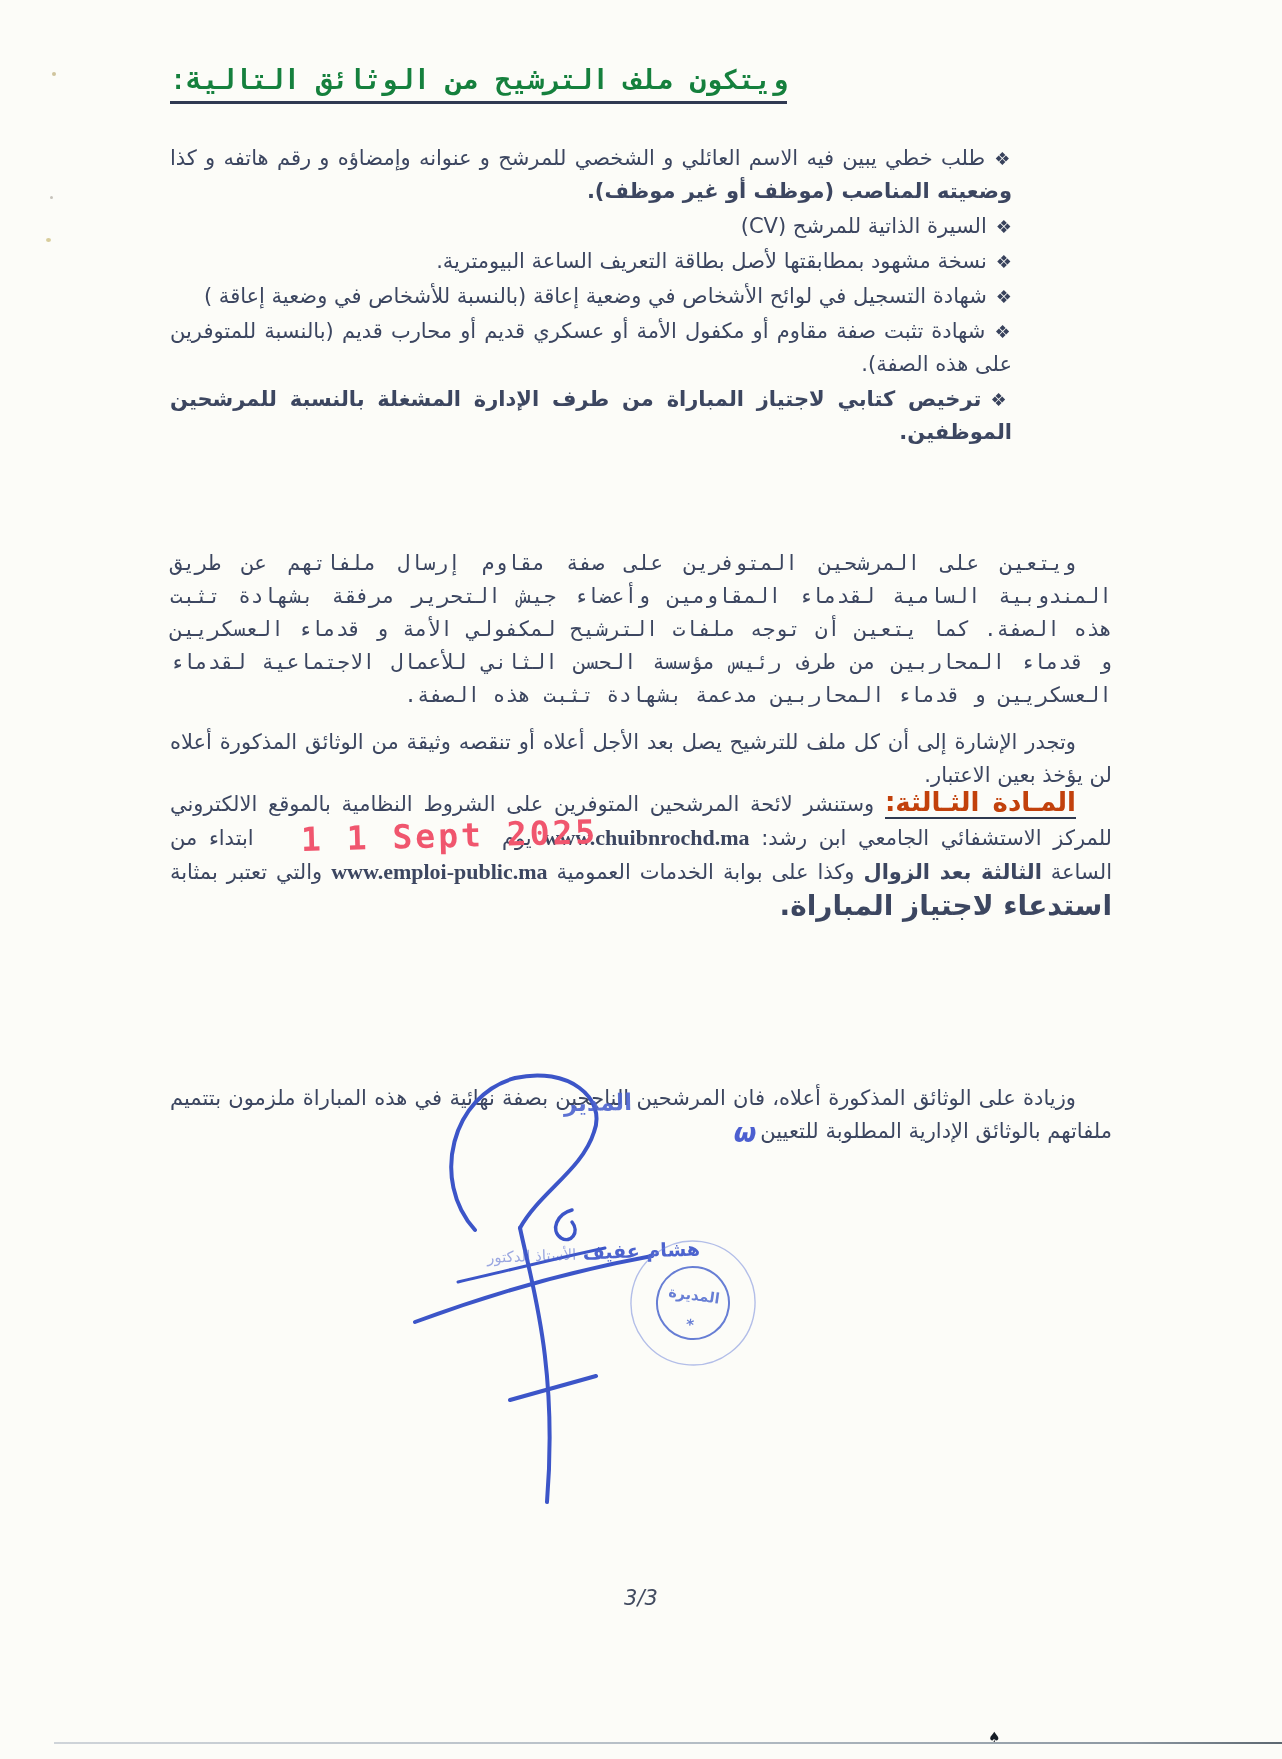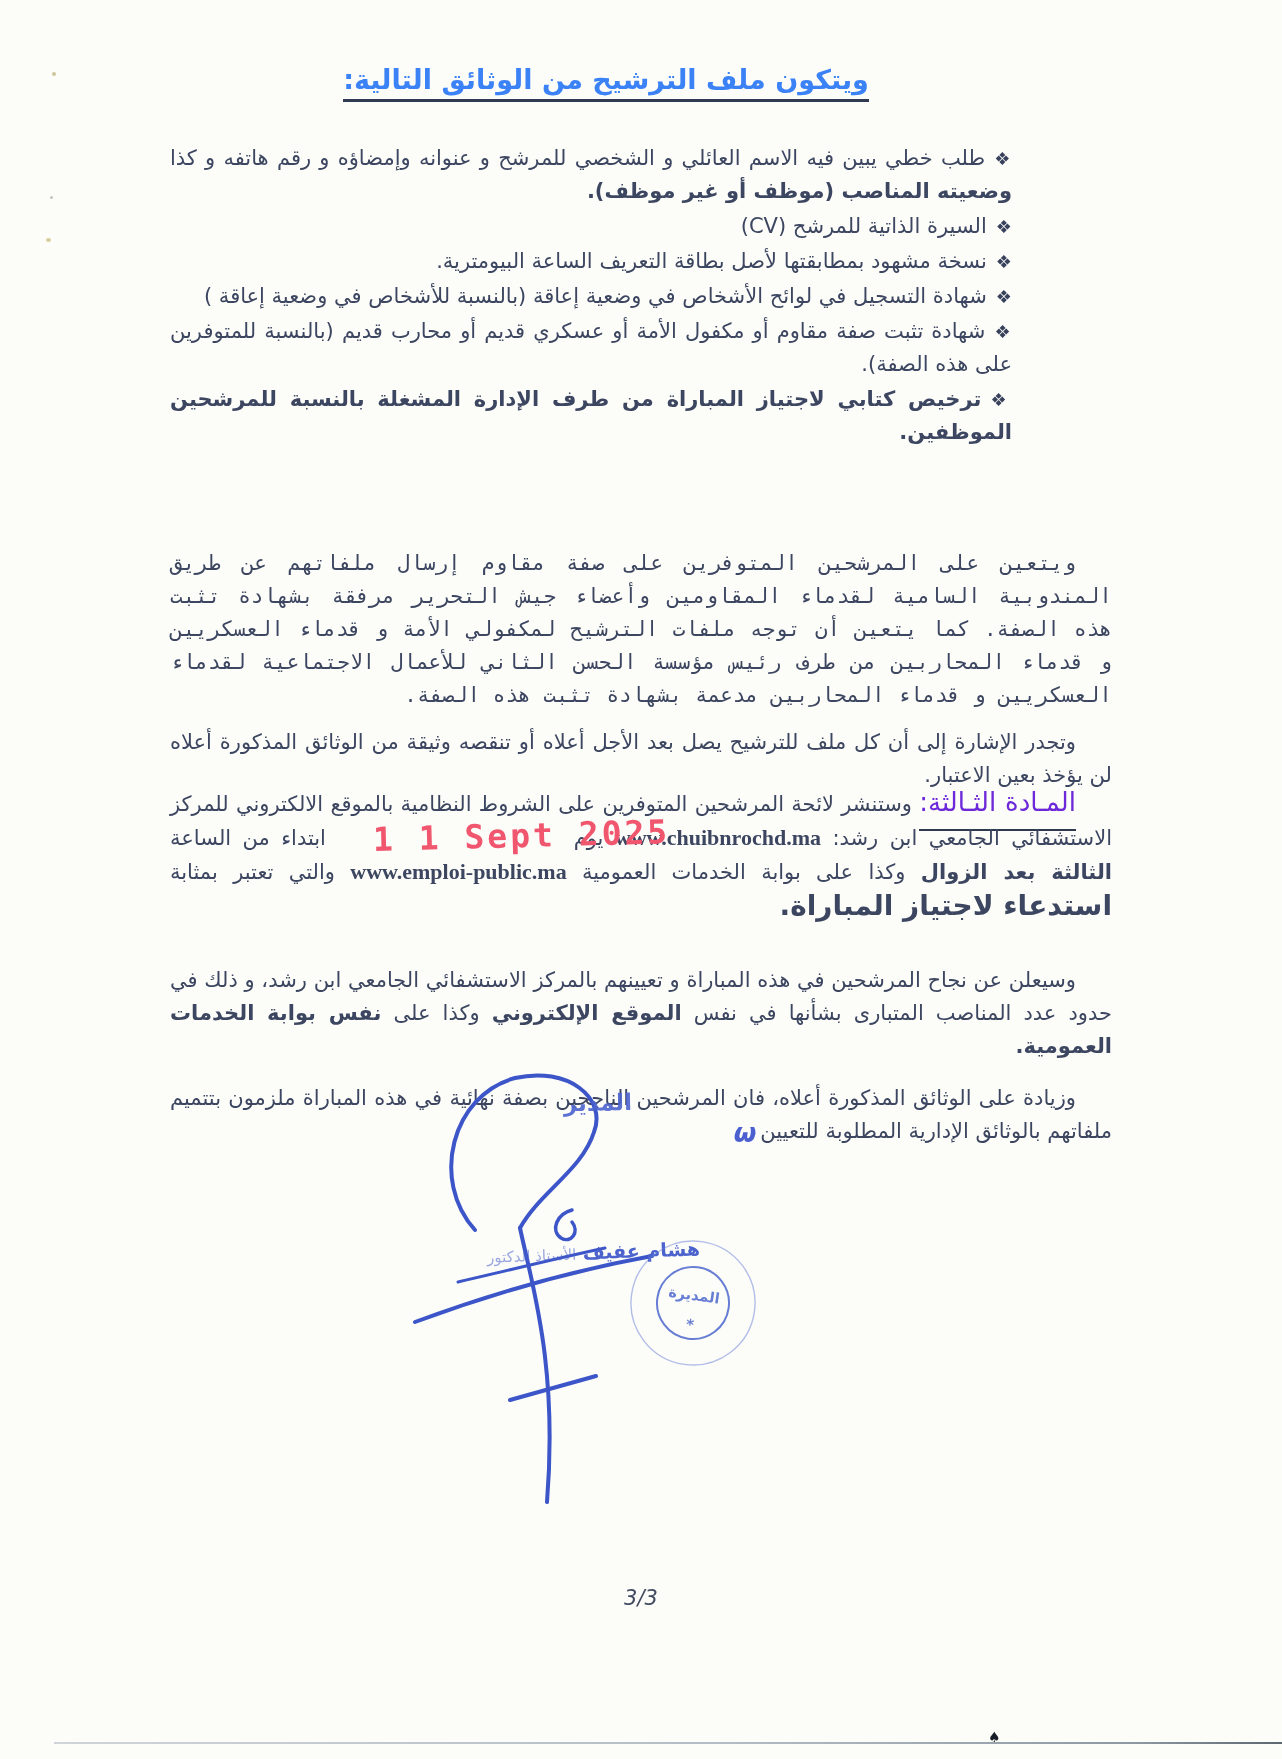--- a/index.html
+++ b/index.html
@@ -2,35 +2,35 @@
 <html lang="ar" dir="rtl"><head>
 <meta charset="utf-8">
 <style>
   html,body{margin:0;padding:0;background:#d8d8d8;}
   .page{
     position:relative;width:1282px;height:1759px;margin:0 auto;
     background:#fcfcf8;color:#3c4660;overflow:hidden;
     font-family:"DejaVu Sans",sans-serif;direction:rtl;
   }
   .abs{position:absolute;right:170px;left:170px;}
-  .title{top:64px;text-align:center;font-size:27px;font-weight:bold;color:#3b82f6;}
+  .title{top:64px;text-align:left;font-size:27px;font-weight:bold;color:#15803d;font-family:Liberation Mono, monospace;}
   .title .u{border-bottom:3px solid #303a52;padding-bottom:4px;margin-right:70px;display:inline-block;}
   .doc-list{top:142px;font-size:21px;line-height:33px;}
   .li{text-align:justify;margin:0 0 2px 0;}
   .li-hang{padding-right:100px;}
   .li-flow{text-indent:95px;padding-right:0;}
   .bullet{font-size:18px;padding-left:9px;color:#38425c;}
   .b{font-weight:bold;}
   .para{font-size:21px;line-height:33px;text-align:justify;text-indent:36px;}
   .p1{top:548px;font-family:Liberation Mono, monospace;}
   .p2{top:726px;}
   .p3{top:786px;}
   .p4{top:964px;}
   .p5{top:1082px;}
-  .art-head{font-size:26px;font-weight:normal;color:#6d28d9;border-bottom:2.5px solid #2f3950;padding-bottom:12px;}
+  .art-head{font-size:26px;font-weight:bold;color:#c2410c;border-bottom:2.5px solid #2f3950;padding-bottom:0;}
   .latin{direction:ltr;unicode-bidi:embed;font-family:"Liberation Serif",serif;font-weight:bold;font-size:22px;}
   .xl{font-size:28px;font-weight:bold;}
   .date-stamp{
     display:inline-block;width:225px;height:30px;line-height:28px;vertical-align:-4px;
     color:#f0566e;font-size:33px;font-weight:bold;letter-spacing:3px;white-space:nowrap;
     font-family:"DejaVu Sans Mono",monospace;transform:rotate(-1.5deg);text-align:center;direction:ltr;
   }
   .scribble{color:#4c5fd0;font-size:26px;font-weight:bold;font-style:italic;vertical-align:-4px;padding-right:4px;}
   
   .sig-svg{position:absolute;left:400px;top:1070px;width:280px;height:440px;}
@@ -78,23 +78,20 @@
   </div>
 
   <div class="abs para p1">ويتعين على المرشحين المتوفرين على صفة مقاوم إرسال ملفاتهم عن طريق المندوبية السامية لقدماء المقاومين وأعضاء جيش التحرير مرفقة بشهادة تثبت هذه الصفة. كما يتعين أن توجه ملفات الترشيح لمكفولي الأمة و قدماء العسكريين و قدماء  المحاربين من طرف رئيس مؤسسة الحسن الثاني للأعمال الاجتماعية لقدماء العسكريين و قدماء  المحاربين مدعمة بشهادة تثبت هذه الصفة.</div>
 
   <div class="abs para p2">وتجدر الإشارة إلى أن كل ملف للترشيح يصل بعد الأجل أعلاه أو تنقصه وثيقة من الوثائق المذكورة أعلاه لن يؤخذ بعين الاعتبار.</div>
 
   <div class="abs para p3">
     <span class="art-head">المـادة الثـالثة:</span><span> وستنشر لائحة المرشحين المتوفرين على الشروط النظامية بالموقع الالكتروني للمركز الاستشفائي الجامعي ابن رشد: </span><span class="latin">www.chuibnrochd.ma</span><span> يوم </span><span class="date-stamp">1 1 Sept 2025</span><span> ابتداء  من الساعة </span><span class="b">الثالثة بعد الزوال</span><span>  وكذا  على  بوابة  الخدمات  العمومية </span><span class="latin">www.emploi-public.ma</span><span> والتي  تعتبر بمثابة </span><span class="xl">استدعاء لاجتياز المباراة.</span>
   </div>
 
-  <div class="abs para p4">
-    <span>وسيعلن عن نجاح المرشحين  في هذه المباراة  و تعيينهم  بالمركز الاستشفائي الجامعي  ابن رشد، و ذلك في  حدود  عدد  المناصب المتبارى بشأنها في نفس </span><span class="b">الموقع الإلكتروني</span><span> وكذا على </span><span class="b">نفس بوابة الخدمات العمومية.</span>
-  </div>
 
   <div class="abs para p5">
     <span>وزيادة على الوثائق المذكورة أعلاه، فان المرشحين الناجحين بصفة نهائية في هذه المباراة ملزمون بتتميم ملفاتهم بالوثائق الإدارية المطلوبة للتعيين</span><span class="scribble">ω</span>
   </div>
 
   <svg class="sig-svg" viewBox="0 0 280 440">
     <g fill="none" stroke="#3c55c8" stroke-width="4" stroke-linecap="round">
       <path d="M 75 160 C 30 110, 52 25, 115 8 C 168 -4, 207 28, 194 62 C 182 100, 140 122, 120 158"></path>
       <path d="M 120 158 C 132 215, 158 295, 147 432"></path>
       <path d="M 15 252 C 85 226, 165 202, 252 186"></path>

